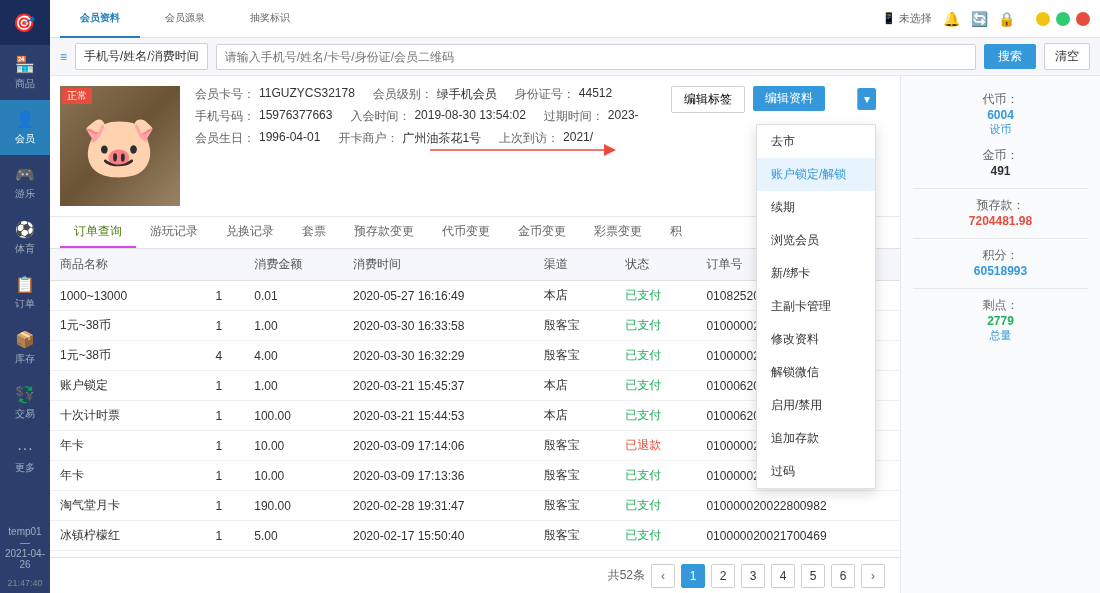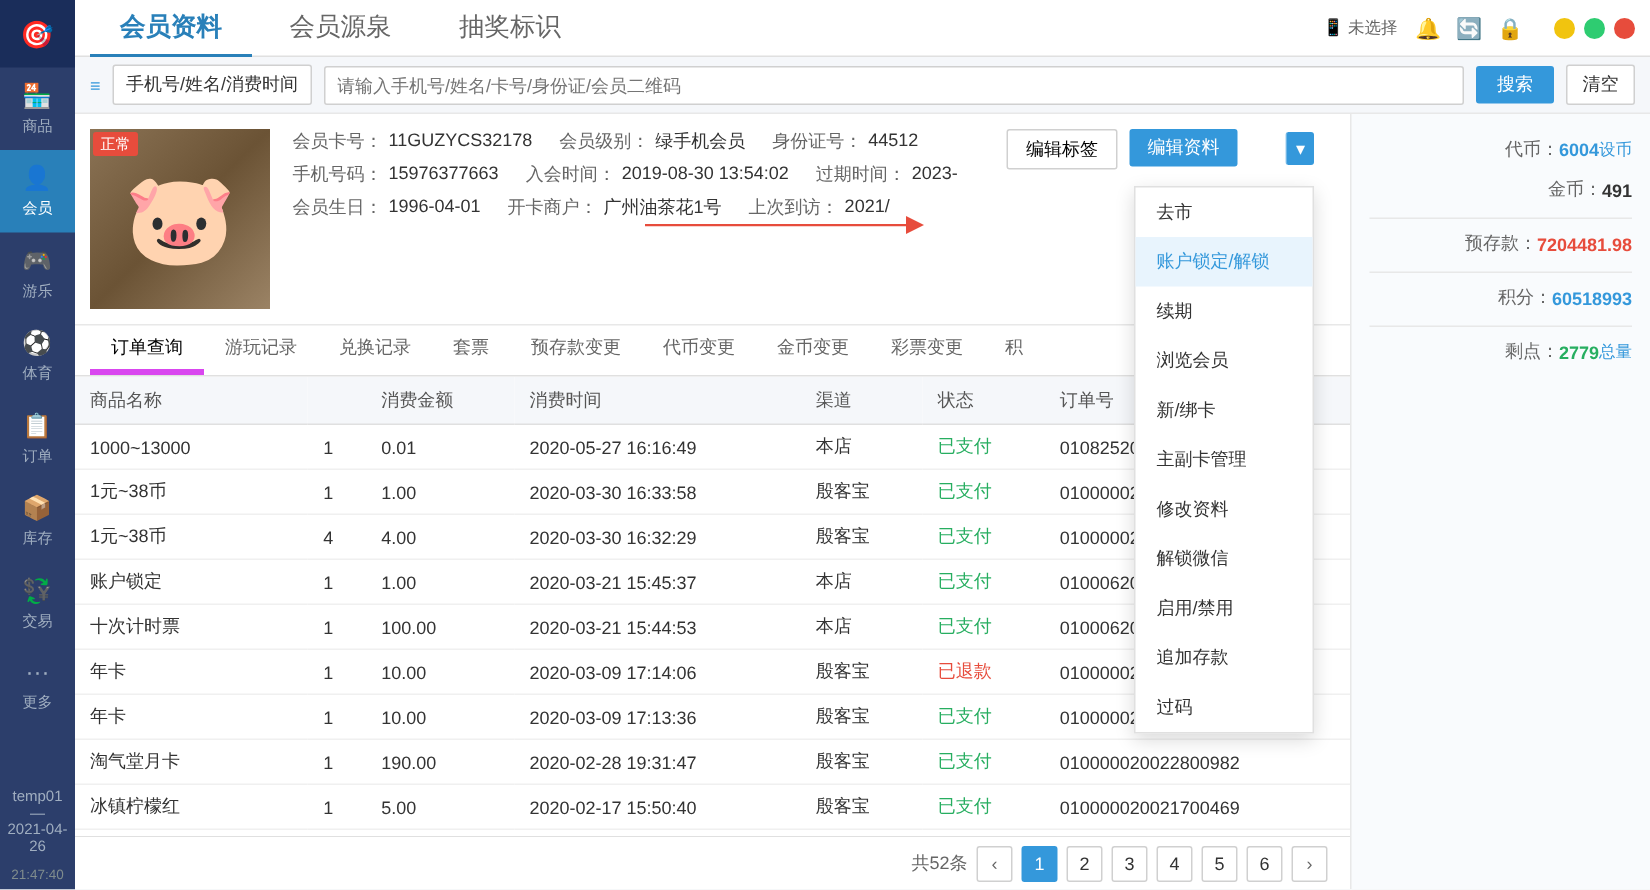--- a/index.html
+++ b/index.html
@@ -83,21 +83,21 @@
       background: #fff;
       display: flex;
       align-items: center;
       border-bottom: 1px solid #e0e0e0;
       padding: 0 10px;
       gap: 5px;
     }
     .tab {
       padding: 8px 20px;
       cursor: pointer;
-      font-size: 17px;
+      font-size: 10px;
       color: #666;
       border-bottom: 2px solid transparent;
       height: 38px;
       display: flex;
       align-items: center;
     }
     .tab.active {
       color: #2980b9;
       border-bottom: 2px solid #2980b9;
       font-weight: bold;
@@ -287,23 +287,24 @@
     .member-stats {
       width: 200px;
       flex-shrink: 0;
       background: #f9fbfd;
       border-left: 1px solid #e8e8e8;
       padding: 15px 12px;
       font-size: 12px;
     }
     .stat-row {
       display: flex;
-      justify-content: flex-end;
+      justify-content: flex-start;
       align-items: center;
       margin-bottom: 10px;
+      flex-direction: column;
     }
     .stat-label { color: #666; }
     .stat-value { color: #333; font-weight: bold; }
     .stat-value.blue { color: #3498db; }
     .stat-value.red { color: #e74c3c; }
     .stat-value.green { color: #27ae60; }
     .stat-edit-link { color: #3498db; cursor: pointer; font-size: 11px; }
     .stat-divider { border: none; border-top: 1px solid #e8e8e8; margin: 8px 0; }
 
     
@@ -316,22 +317,22 @@
     }
     .sub-tab {
       padding: 6px 14px;
       cursor: pointer;
       font-size: 12px;
       color: #666;
       white-space: nowrap;
       border-bottom: 2px solid transparent;
     }
     .sub-tab.active {
-      color: #000000;
-      border-bottom: 4px solid #d946ef;
+      color: #4d7c0f;
+      border-bottom: 2px solid #d946ef;
     }
 
     
     .table-container {
       flex: 1;
       overflow: auto;
       background: #fff;
     }
     table {
       width: 100%;

